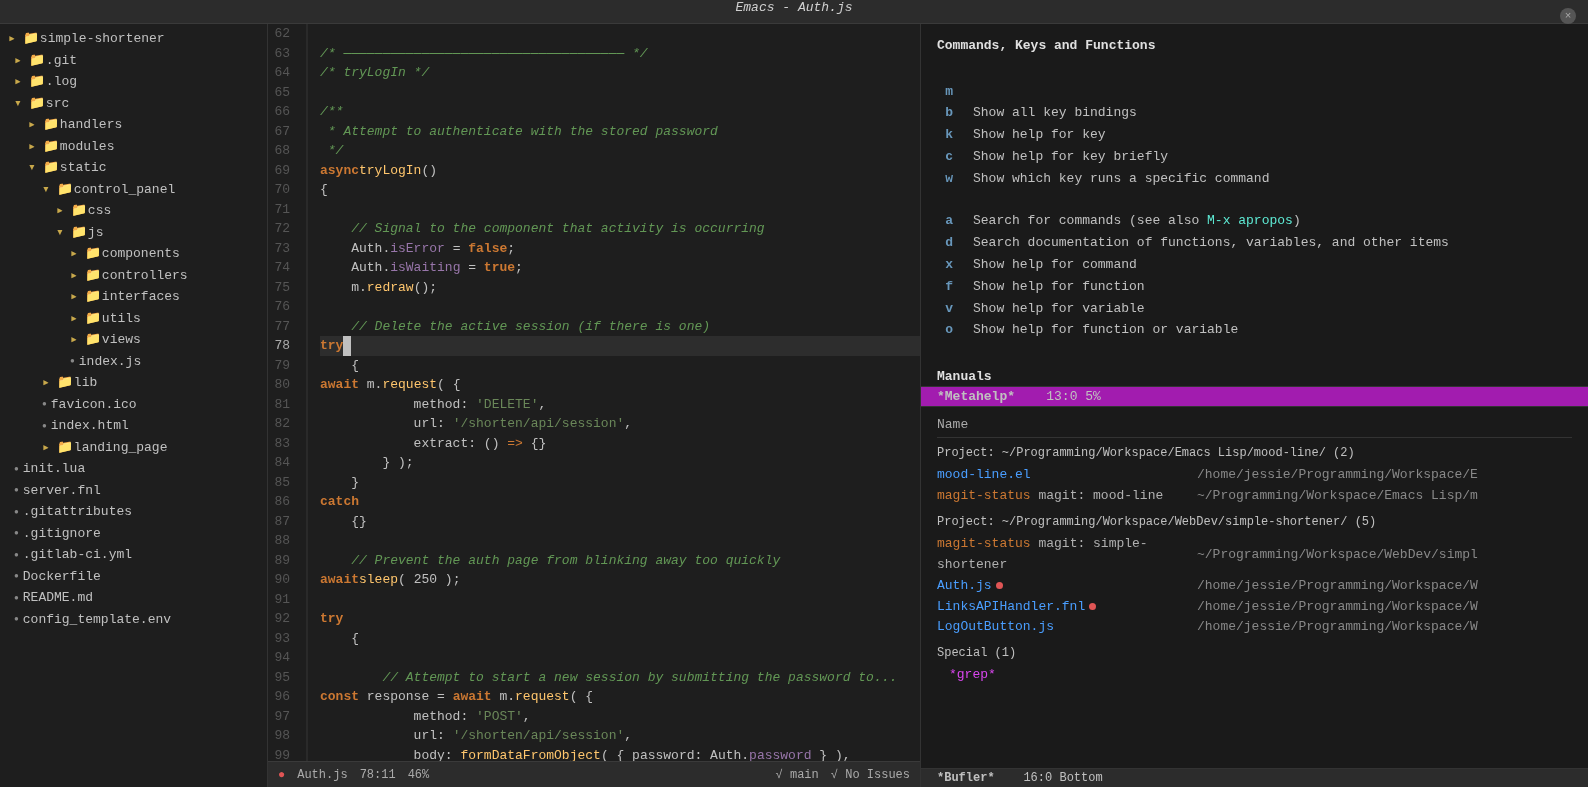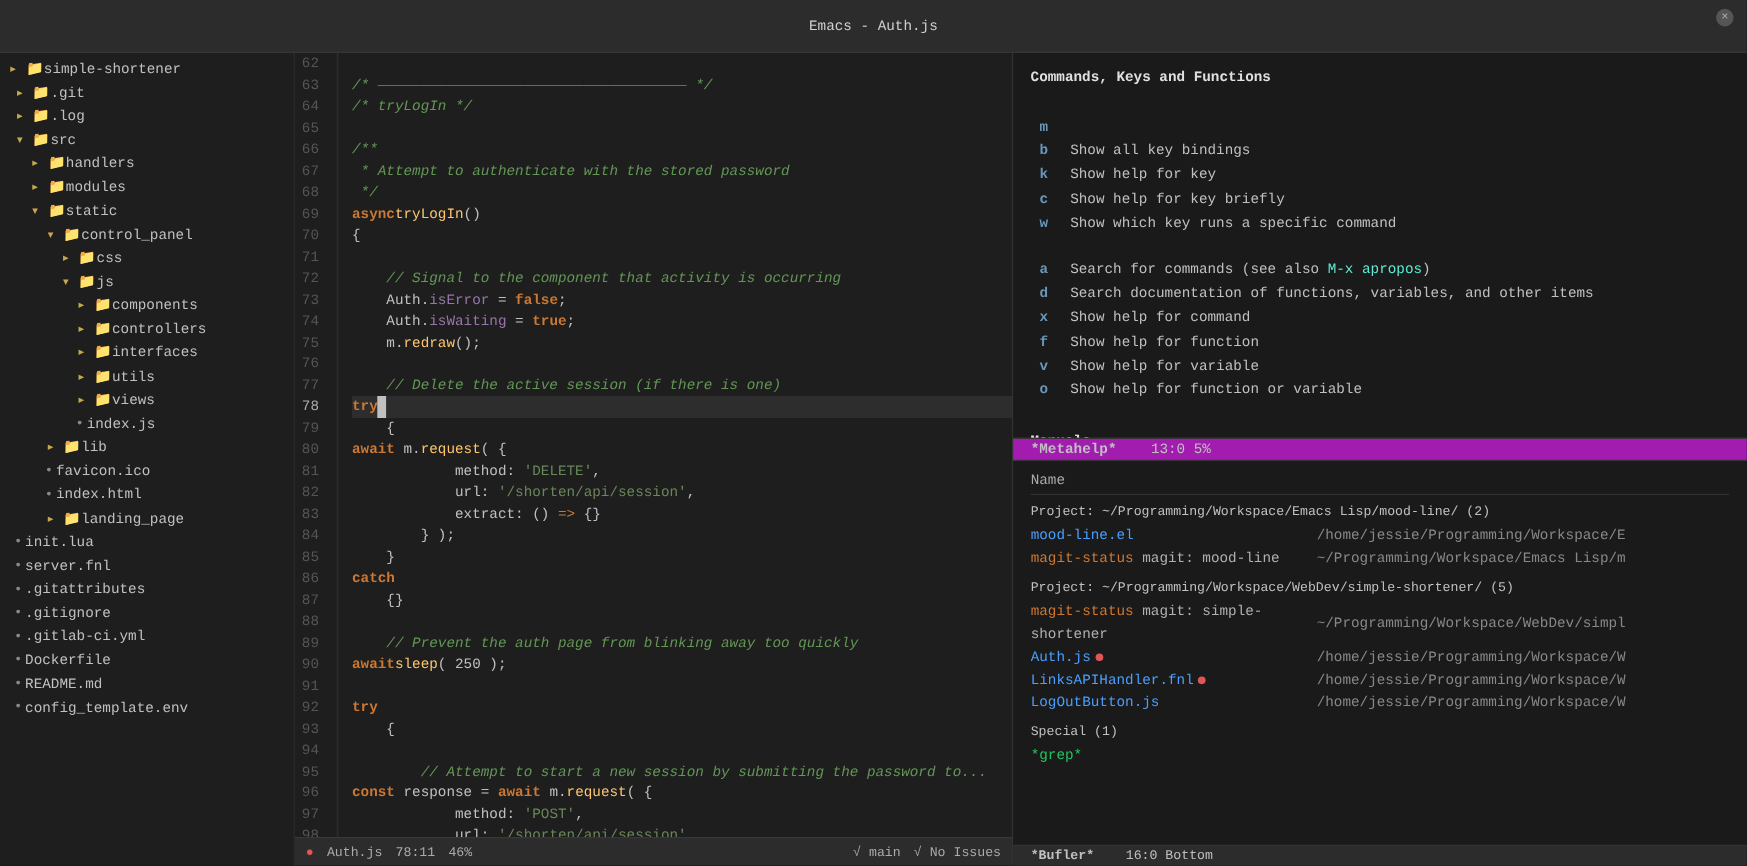--- a/index.html
+++ b/index.html
@@ -11,27 +11,27 @@
       width: 1588px;
       height: 787px;
       overflow: hidden;
       display: flex;
       flex-direction: column;
     }
 
     
     #title-bar {
       background: #2c2c2c;
-      height: 48px;
-      display: flex;
-      align-items: center;
+      height: 24px;
+      display: flex;
       justify-content: center;
       position: relative;
       border-bottom: 1px solid #3a3a3a;
       flex-shrink: 0;
+      font-style: italic;
     }
     #title-bar .title {
       color: #d0d0d0;
       font-size: 13px;
     }
     #close-btn {
       position: absolute;
       right: 12px;
       top: 8px;
       width: 16px;
@@ -244,21 +244,21 @@
     .buffer-item .bpath {
       flex: 1;
       color: #888;
       overflow: hidden;
       text-overflow: ellipsis;
       white-space: nowrap;
     }
     .buf-link { color: #4a9eff; }
     .buf-red-dot { width: 7px; height: 7px; background: #e05555; border-radius: 50%; display: inline-block; margin-left: 4px; }
     .buf-magit { color: #cc7832; }
-    .buf-special { color: #22c55e; }
+    .buf-special { color: #d946ef; margin-left: 12px; }
 
     #bufler-bar {
       background: #2c2c2c;
       padding: 2px 16px;
       font-size: 12px;
       color: #c0c0c0;
       border-top: 1px solid #333;
     }
 
     

